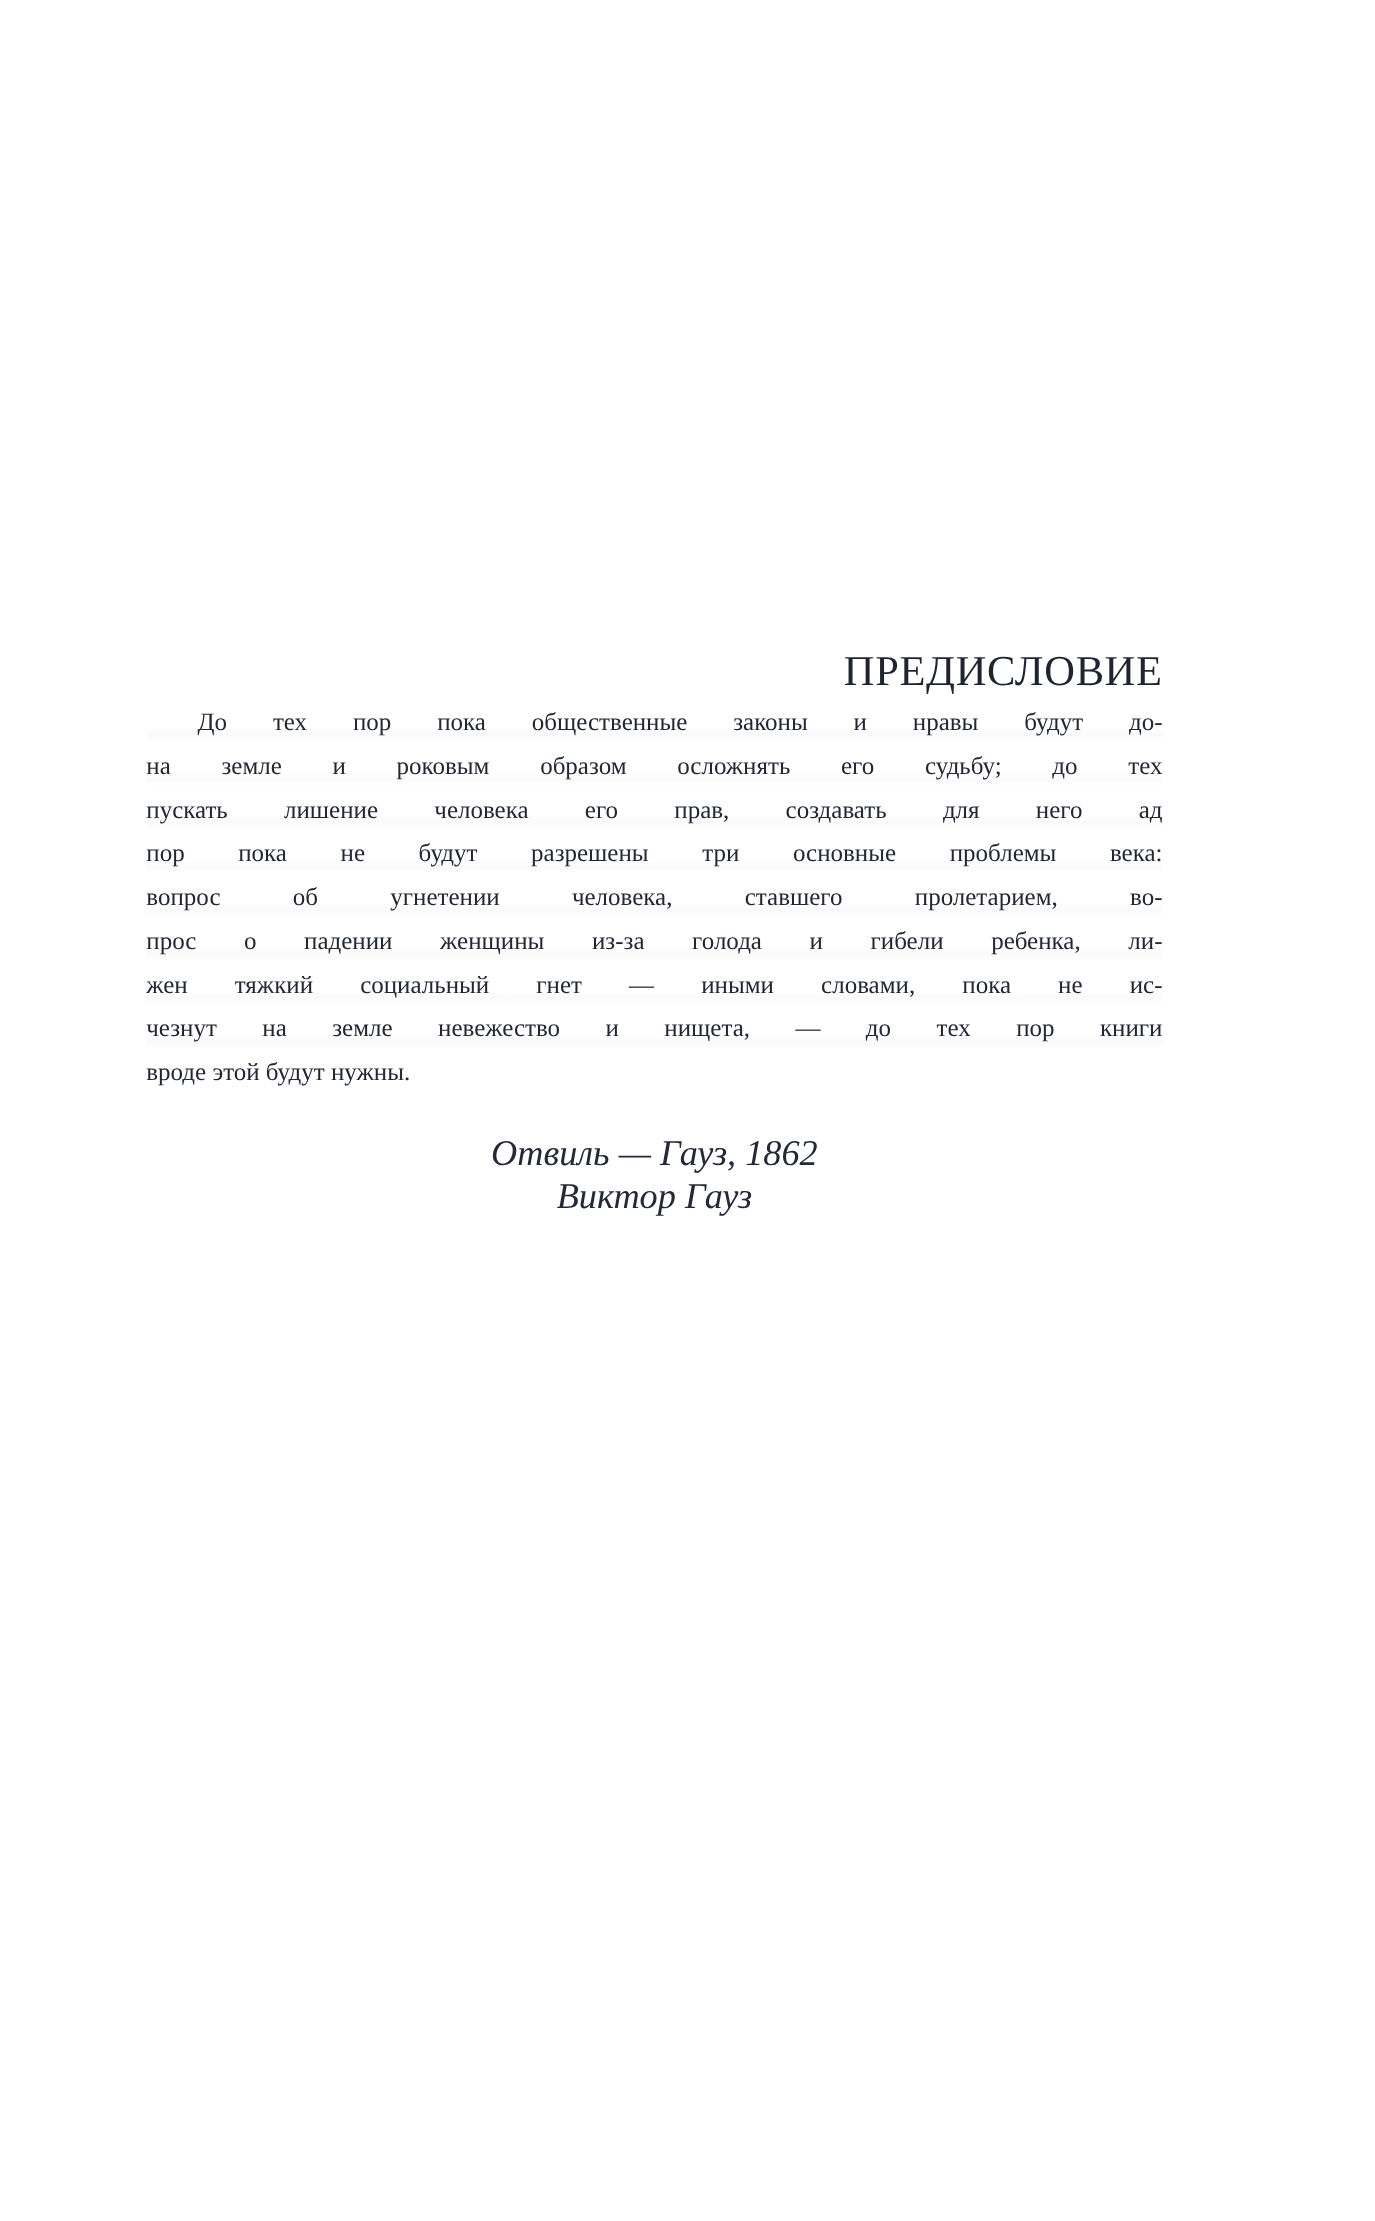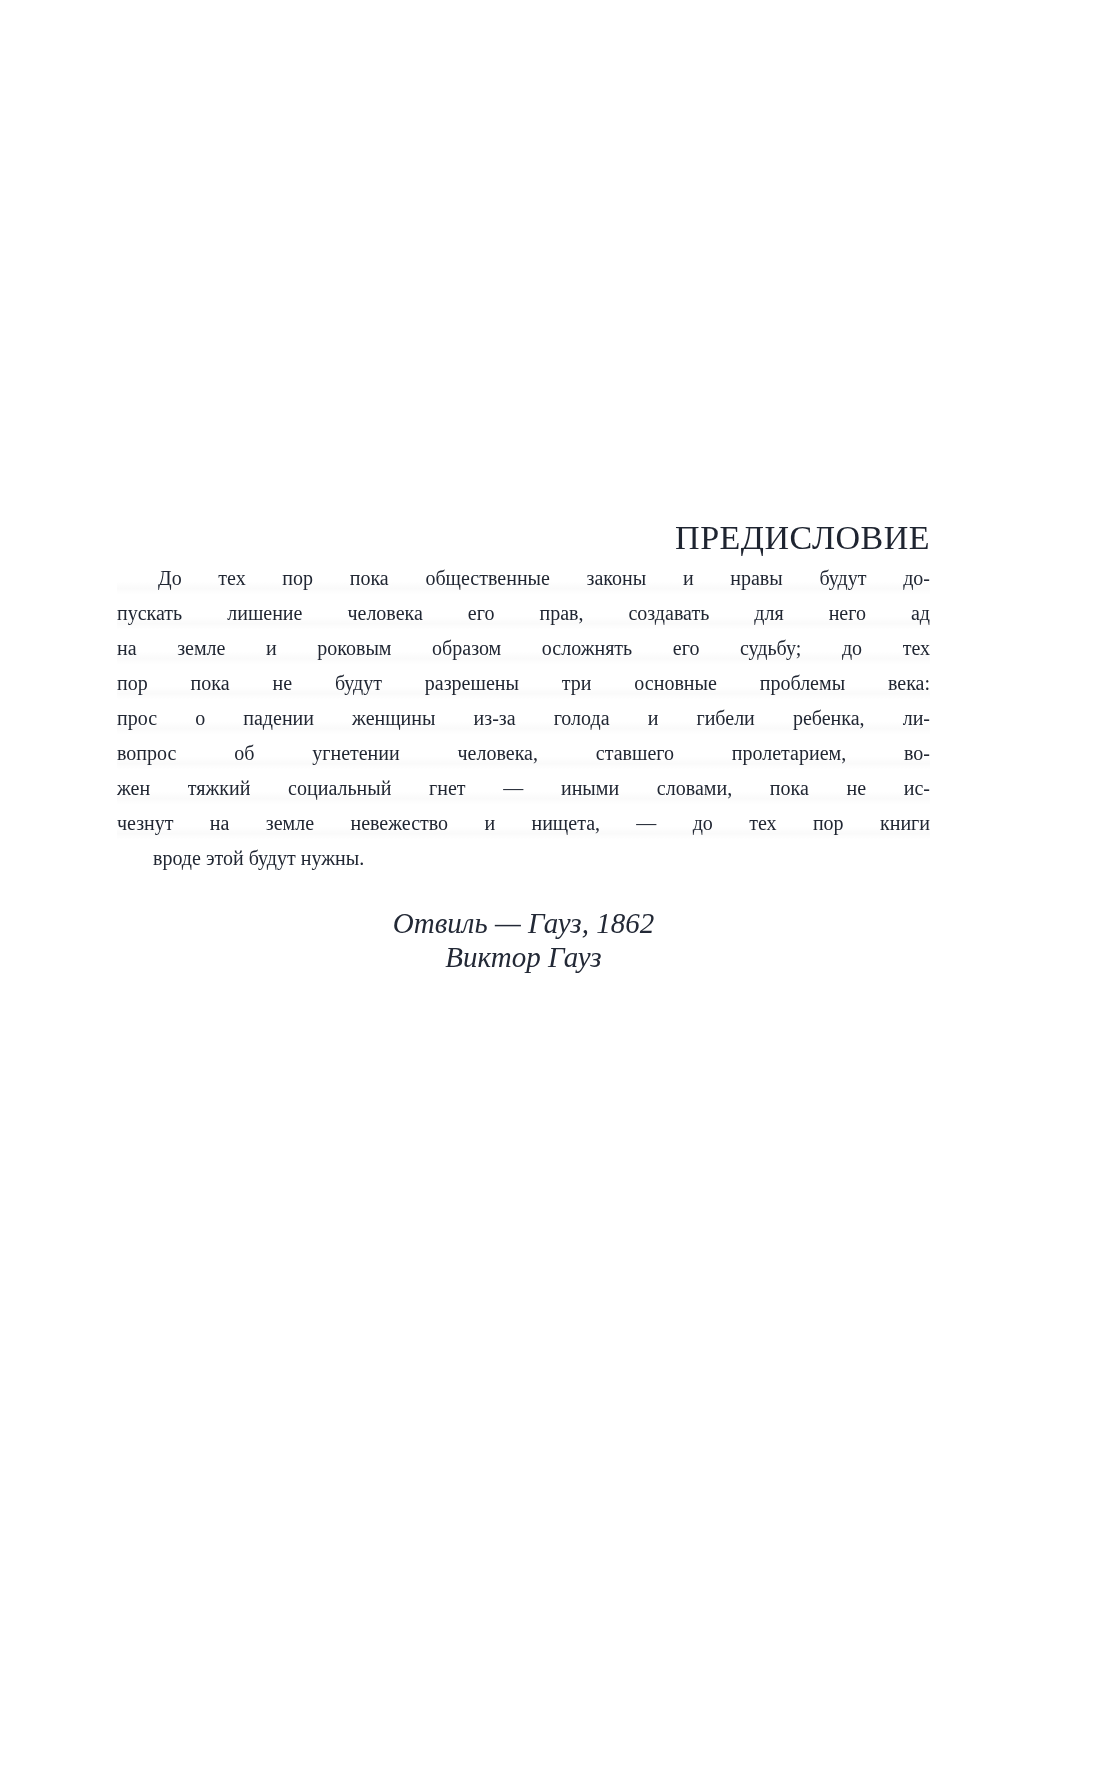--- a/index.html
+++ b/index.html
@@ -43,21 +43,20 @@
     white-space: normal;
     
     background: linear-gradient(180deg, rgba(0,0,0,0) 58%, rgba(0,0,0,0.02) 78%, rgba(0,0,0,0) 96%);
   }
   .para-line.indent {
     text-indent: 41px;
   }
   .para-line.last {
     text-align-last: left;
     background: none;
-    margin-left: 36px;
   }
   .attribution {
     position: absolute;
     top: 906px;
     left: 117px;
     width: 813px;
     text-align: center;
     font-style: italic;
     font-size: 29px;
     line-height: 34px;
@@ -66,25 +65,25 @@
 </style>
 </head>
 <body>
 
 <div class="book-page">
 
   <h1 class="page-title">ПРЕДИСЛОВИЕ</h1>
 
   <div class="preface-paragraph">
     <div class="para-line indent">До тех пор пока общественные законы и нравы будут до-</div>
+    <div class="para-line">на земле и роковым образом осложнять его судьбу; до тех</div>
     <div class="para-line">пускать лишение человека его прав, создавать для него ад</div>
-    <div class="para-line">на земле и роковым образом осложнять его судьбу; до тех</div>
     <div class="para-line">пор пока не будут разрешены три основные проблемы века:</div>
+    <div class="para-line">вопрос об угнетении человека, ставшего пролетарием, во-</div>
     <div class="para-line">прос о падении женщины из-за голода и гибели ребенка, ли-</div>
-    <div class="para-line">вопрос об угнетении человека, ставшего пролетарием, во-</div>
     <div class="para-line">жен тяжкий социальный гнет — иными словами, пока не ис-</div>
     <div class="para-line">чезнут на земле невежество и нищета, — до тех пор книги</div>
     <div class="para-line last">вроде этой будут нужны.</div>
   </div>
 
   <div class="attribution">
     <div>Отвиль — Гауз, 1862</div>
     <div>Виктор Гауз</div>
   </div>
 

